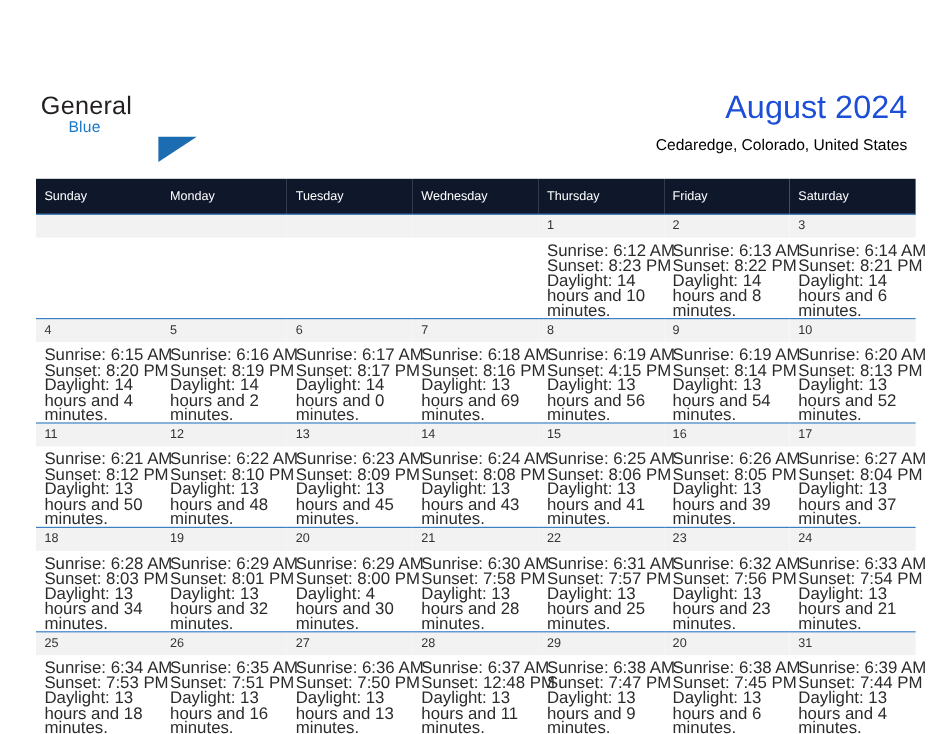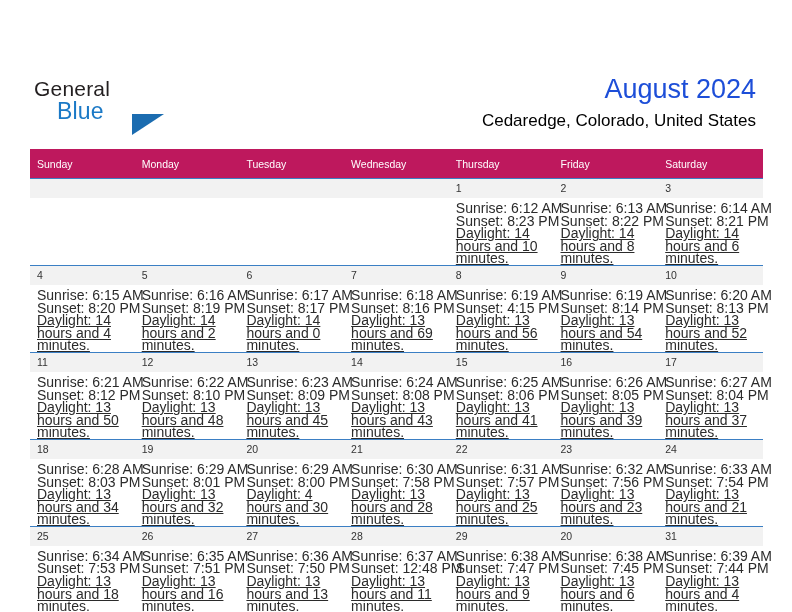--- a/index.html
+++ b/index.html
@@ -43,21 +43,21 @@
     top: 0;
     font-size: 21px;
     letter-spacing: 0.2px;
     color: #231f20;
     font-family: "Liberation Sans", sans-serif;
   }
   .brand-blue {
     position: absolute;
     left: 23px;
     top: 21px;
-    font-size: 23px;
+    font-size: 13px;
     letter-spacing: 0.2px;
     color: #1b79c6;
     font-family: "Liberation Sans", sans-serif;
     text-align: center;
   }
   .brand-tri {
     position: absolute;
     left: 98px;
     top: 37px;
     width: 0;
@@ -73,38 +73,38 @@
     text-align: right;
   }
   .month-title {
     font-size: 27px;
     font-weight: normal;
     color: #1d4ed8;
     line-height: 34px;
     white-space: nowrap;
   }
   .location {
-    font-size: 17px;
+    font-size: 13px;
     color: #000000;
     line-height: 22px;
     margin-top: 4px;
     white-space: nowrap;
   }
 
   
   .calendar {
     position: absolute;
     left: 30px;
     top: 105px;
     width: 733px;
     border-collapse: collapse;
     table-layout: fixed;
   }
   .calendar th {
-    background: #be185d;
+    background: #0f172a;
     color: #ffffff;
     font-size: 10.5px;
     font-weight: normal;
     text-align: left;
     padding: 5px 0 5px 7px;
     height: 19px;
     border: none;
   }
   .calendar td {
     width: 104.7px;
@@ -133,21 +133,20 @@
     padding: 4px 5px 0 7px;
     font-size: 14px;
     line-height: 12.6px;
     color: #2b2b2b;
   }
   .cell-body div {
     white-space: nowrap;
   }
   .cell-body .daylight {
     white-space: normal;
-    text-decoration: underline;
   }
 </style>
 </head>
 <body>
 
 <div class="page">
 
   <div class="header">
 
     <div class="brand">

